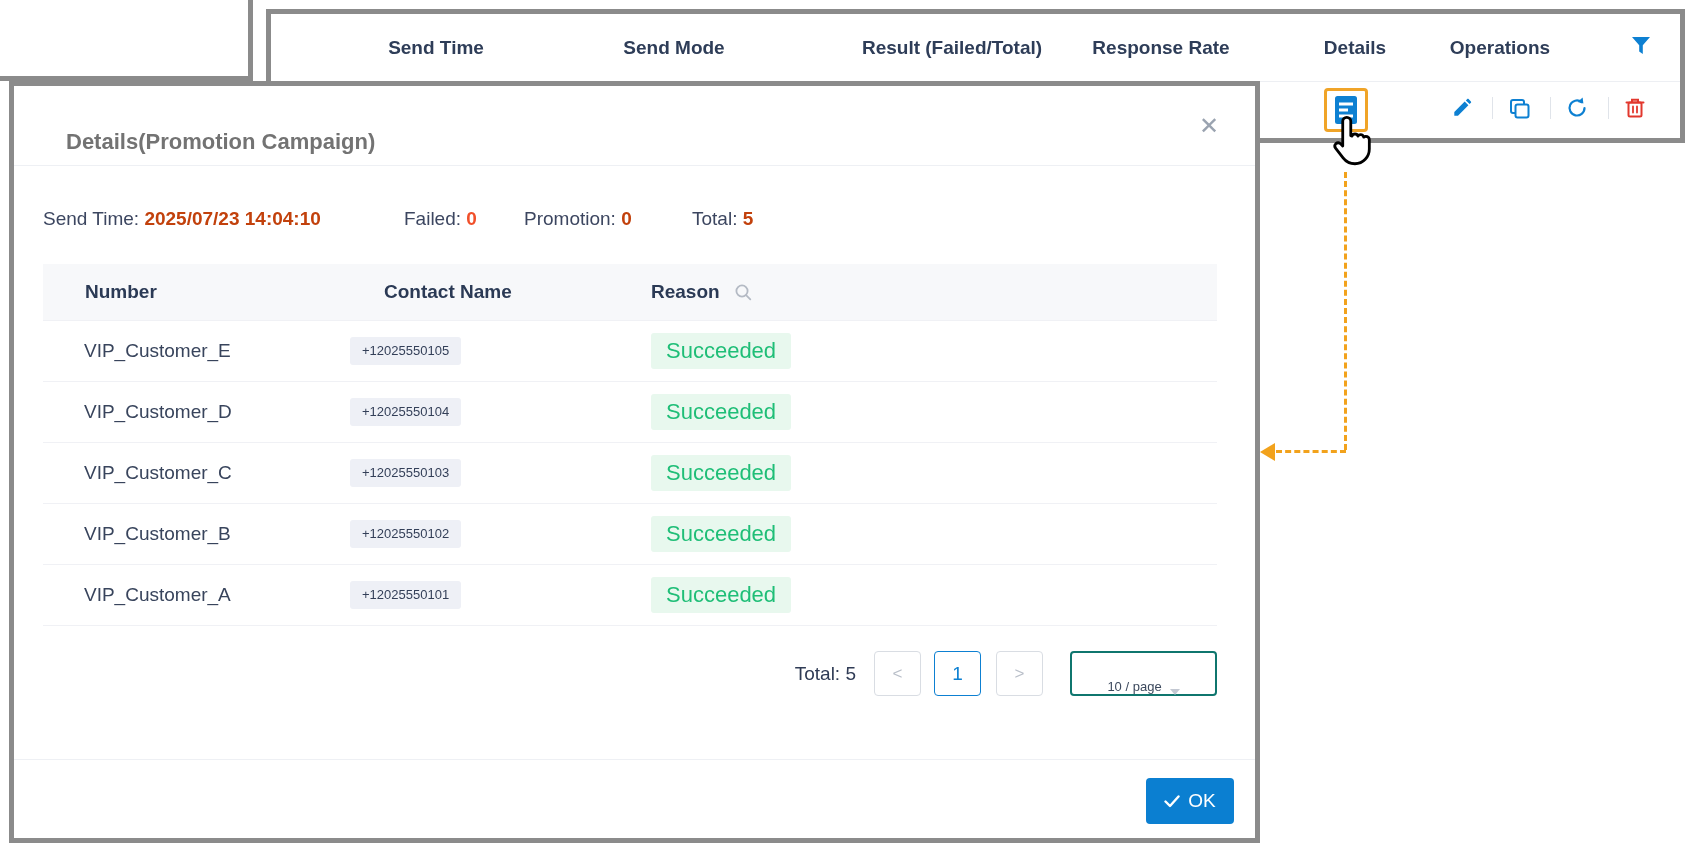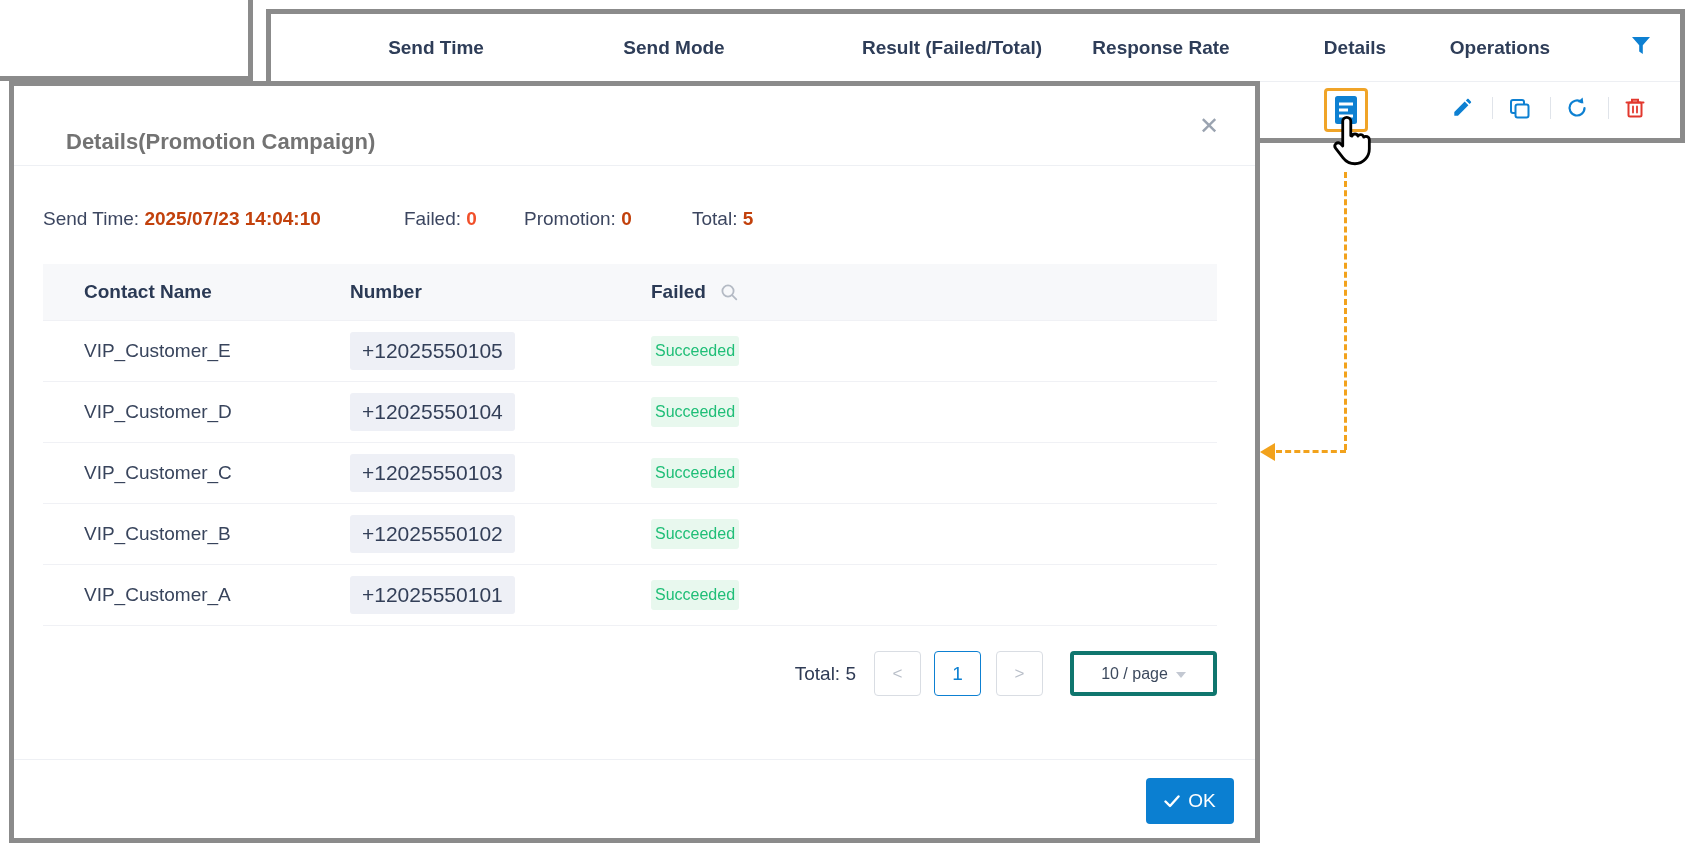--- a/index.html
+++ b/index.html
@@ -44,35 +44,35 @@
 
   .mtable{position:absolute;left:29px;top:178px;width:1174px;border-bottom:1px solid #f0f1f5;}
   .mt-head{display:flex;height:56px;align-items:center;background:#f7f8fa;font-weight:bold;font-size:19px;color:#2b3a55;}
   .mt-row{display:flex;height:60px;align-items:center;border-top:1px solid #f0f1f5;font-size:19px;color:#38445c;}
   .cell{box-sizing:border-box;white-space:nowrap;}
   .c-name{width:265px;padding-left:41px;}
   .c-num{width:300px;padding-left:42px;}
   .c-res{width:300px;padding-left:43px;display:flex;align-items:center;}
   .c-rea{width:309px;text-align:center;padding-right:60px;}
   .search-ico{margin-left:14px;cursor:pointer;}
-  .chip-num{display:inline-block;background:#eef0f6;color:#333f58;font-size:21px;
+  .chip-num{display:inline-block;background:#eef0f6;color:#333f58;font-size:13px;
     padding:7px 12px;border-radius:3px;line-height:1.1;}
-  .chip-ok{display:inline-block;background:#e8f8ee;color:#1fbe77;font-size:16px;
-    padding:6px 4px;border-radius:3px;line-height:1.1;}
+  .chip-ok{display:inline-block;background:#e8f8ee;color:#1fbe77;font-size:22px;
+    padding:6px 15px;border-radius:3px;line-height:1.1;}
 
   .pager{position:absolute;left:29px;top:564px;width:1174px;height:47px;display:flex;
     justify-content:flex-end;align-items:center;}
   .pg-total{font-size:19px;color:#2f3b55;margin-right:18px;}
   .pg-btn{box-sizing:border-box;width:47px;height:45px;border:1px solid #d9dde3;border-radius:4px;
     background:#fff;display:flex;align-items:center;justify-content:center;font-size:17px;color:#b9bfc9;
     cursor:pointer;font-family:inherit;padding:0;}
   .pg-prev{margin-right:13px}.pg-page{margin-right:15px}.pg-next{margin-right:27px}
   .pg-page{border-color:#0d80d2;color:#0d80d2;font-size:19px;}
-  .pg-size{box-sizing:border-box;width:147px;height:45px;border:4px solid #0f766e;border-radius:4px;
-    display:flex;align-items:center;justify-content:center;font-size:16px;color:#3d4a5e;cursor:pointer;}
+  .pg-size{box-sizing:border-box;width:147px;height:45px;border:2px solid #0f766e;border-radius:4px;
+    display:flex;align-items:flex-end;justify-content:center;font-size:13px;color:#3d4a5e;cursor:pointer;}
   .caret{width:0;height:0;border-left:5px solid transparent;border-right:5px solid transparent;
     border-top:6px solid #c3c8d2;margin-left:8px;transform:translateY(1px);}
 
   .modal-footer-line{position:absolute;left:0;top:673px;width:100%;height:1px;background:#eef0f4;}
   .ok-btn{position:absolute;right:21px;bottom:14px;width:88px;height:46px;background:#0b7fd1;border:none;
     border-radius:4px;color:#fff;font-size:19px;display:flex;align-items:center;justify-content:center;
     gap:8px;cursor:pointer;font-family:inherit;padding:16px;}
 </style>
 </head>
 <body>
@@ -142,24 +142,24 @@
 
     <div class="summary">
       <span class="sum sum-time"><span>Send Time:</span>&nbsp;<b>2025/07/23 14:04:10</b></span>
       <span class="sum sum-failed"><span>Failed:</span>&nbsp;<b>0</b></span>
       <span class="sum sum-succ"><span>Promotion:</span>&nbsp;<b>0</b></span>
       <span class="sum sum-total"><span>Total:</span>&nbsp;<b>5</b></span>
     </div>
 
     <div class="mtable">
       <div class="mt-head">
+        <div class="cell c-num">Number</div>
         <div class="cell c-name">Contact Name</div>
-        <div class="cell c-num">Number</div>
-        <div class="cell c-res">
-          <span>Failed</span>
+        <div class="cell c-res">
+          <span>Reason</span>
           <svg class="search-ico" width="19" height="19" viewBox="0 0 19 19">
             <circle cx="8" cy="8" r="5.6" fill="none" stroke="#b4bac4" stroke-width="1.8"></circle>
             <path d="M12.3 12.3l4 4" stroke="#b4bac4" stroke-width="1.8" stroke-linecap="round"></path>
           </svg>
         </div>
       </div>
 
       <div class="mt-row">
         <div class="cell c-name">VIP_Customer_E</div>
         <div class="cell c-num"><span class="chip-num">+12025550105</span></div>

